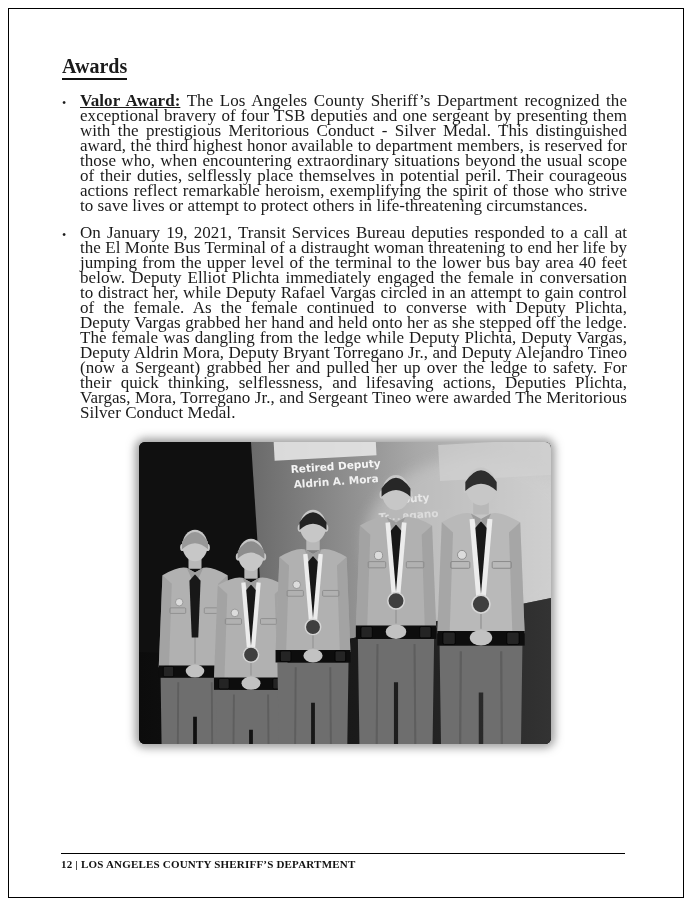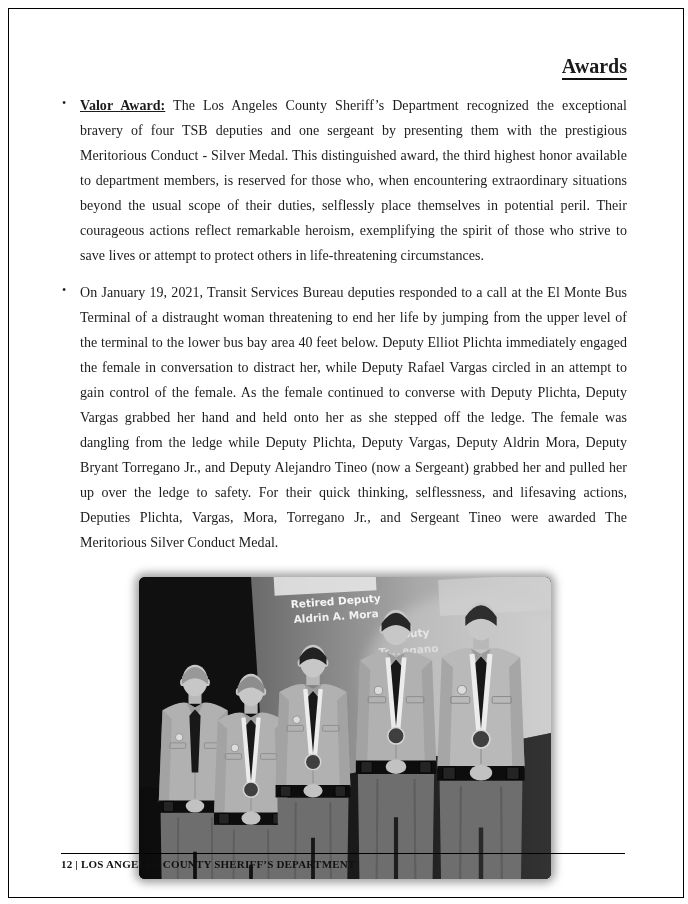--- a/index.html
+++ b/index.html
@@ -14,37 +14,37 @@
   .page-border{
     position:absolute;left:8px;top:8px;right:4px;bottom:6px;
     border:1.6px solid #000;
     pointer-events:none;
   }
   .content{
     position:absolute;left:62px;top:0;width:565px;
   }
   .heading{
     margin:54px 0 0 0;
-    font-size:20px;line-height:24px;font-weight:bold;text-align:right;
+    font-size:20px;line-height:24px;font-weight:bold;
   }
   .heading .underlined{
     border-bottom:2px solid #111;
     padding-bottom:1px;
   }
   .bullets{margin:15px 0 0 0;padding:0;list-style:none;}
   .bullet{display:flex;margin-top:0;}
   .bullet + .bullet{margin-top:12px;}
   .dot{
     flex:none;width:18px;
     font-size:12px;line-height:21.5px;
   }
   .btext{
     flex:1;
     text-align:justify;
-    font-size:14px;line-height:25px;
+    font-size:17px;line-height:15px;
     letter-spacing:0.05px;
   }
   .lead{font-weight:bold;text-decoration:underline;}
   .photo{
     position:relative;
     width:412px;height:302px;
     margin:22px auto 0 auto;
     border-radius:6px;
     box-shadow:0 0 9px 4px rgba(85,85,85,0.55);
     overflow:hidden;

